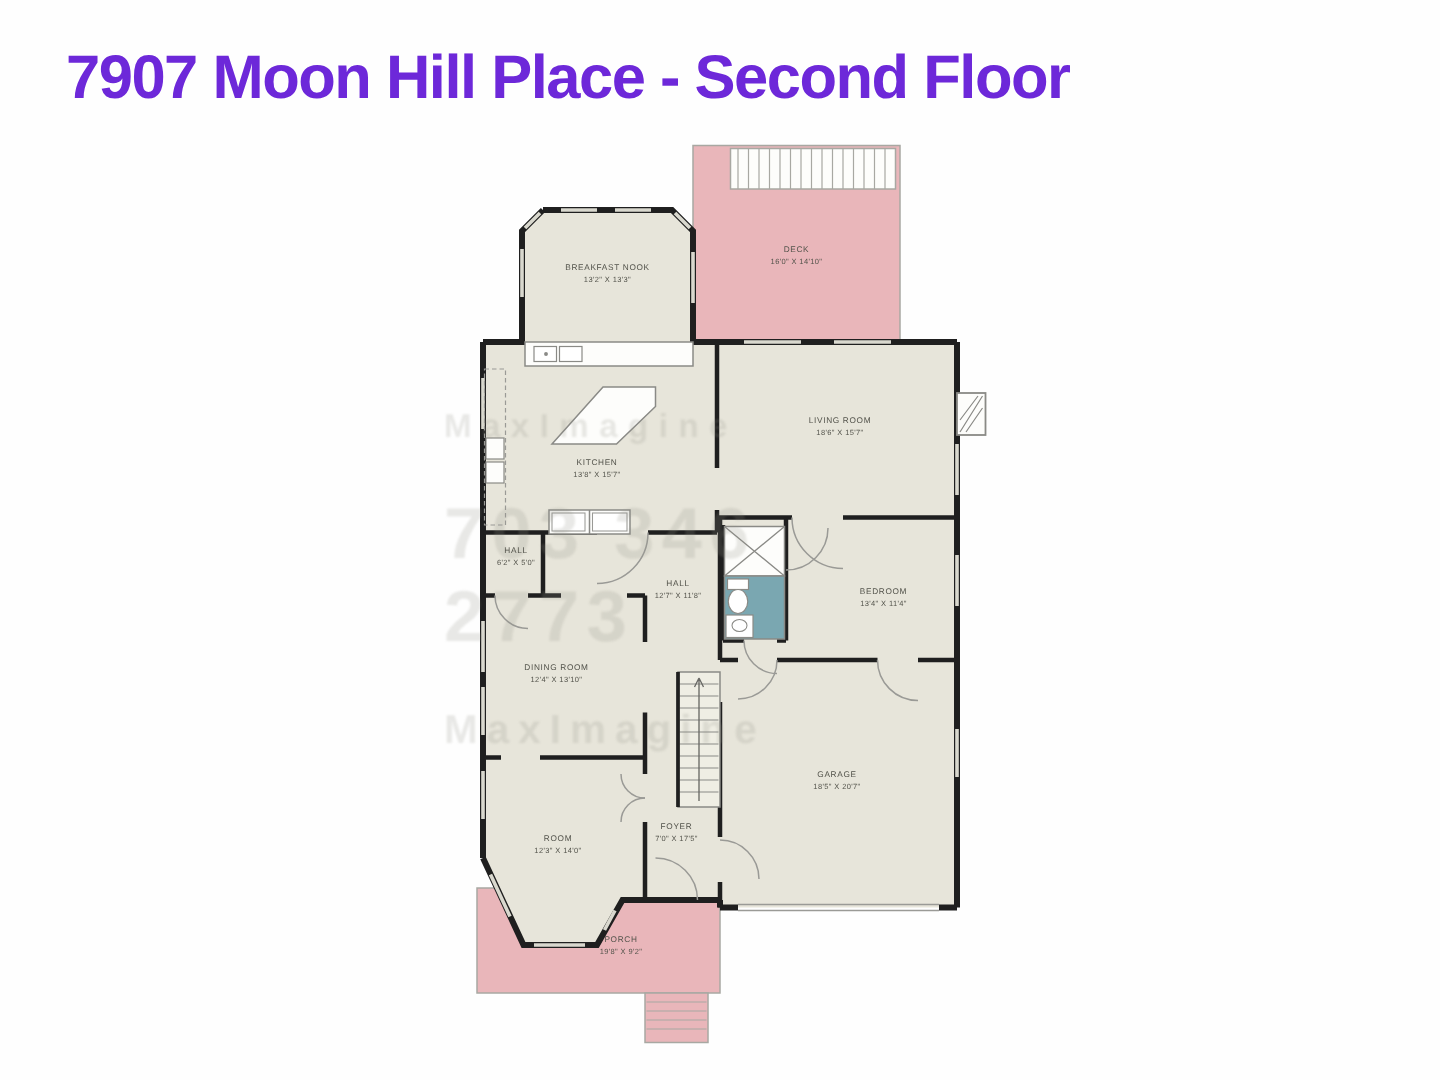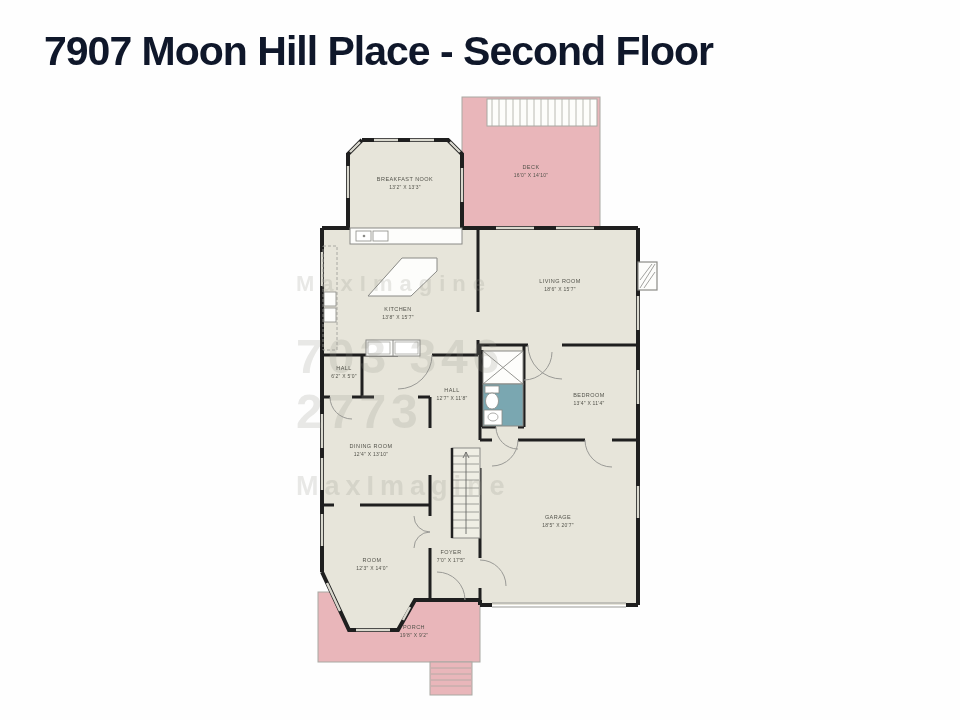--- a/index.html
+++ b/index.html
@@ -1,20 +1,20 @@
 <!DOCTYPE html>
 <html><head>
 <meta charset="utf-8">
 <style>
   html,body{margin:0;padding:0;background:#ffffff;}
   #stage{position:relative;width:960px;height:720px;background:#fefefe;overflow:hidden;
          font-family:"Liberation Sans", sans-serif;}
   #plan-svg{position:absolute;left:0;top:0;}
   .title{position:absolute;left:44px;top:28px;font-size:41px;font-weight:bold;
-         color:#0f172a;letter-spacing:-1px;white-space:nowrap;}
+         color:#6d28d9;letter-spacing:-1px;white-space:nowrap;}
   .room-label{position:absolute;transform:translate(-50%,-50%);text-align:center;
               color:#53534b;line-height:1.25;pointer-events:none;}
   .room-label .rn{font-size:5.5px;letter-spacing:.45px;white-space:nowrap;}
   .room-label .rd{font-size:5px;letter-spacing:.25px;margin-top:1.5px;white-space:nowrap;}
   .watermark{position:absolute;left:296px;top:332px;width:348px;height:108px;
              display:flex;flex-direction:column;align-items:flex-start;justify-content:center;
              color:rgba(145,145,135,0.20);filter:blur(0.6px);pointer-events:none;gap:32px;}
   .watermark .w1{font-size:22px;letter-spacing:7px;font-weight:bold;}
   .watermark .w2{font-size:48px;letter-spacing:5px;font-weight:bold;}
   .watermark .w3{font-size:27px;letter-spacing:6px;font-weight:bold;}

